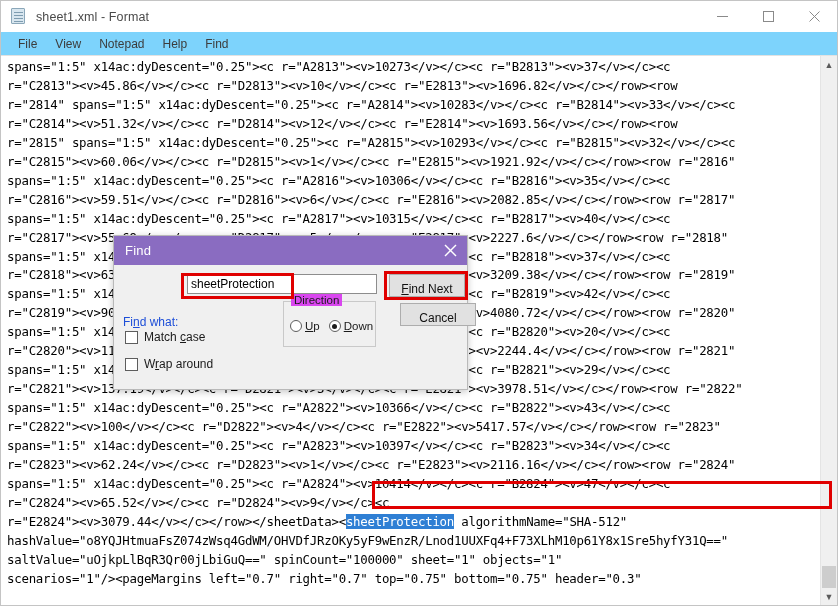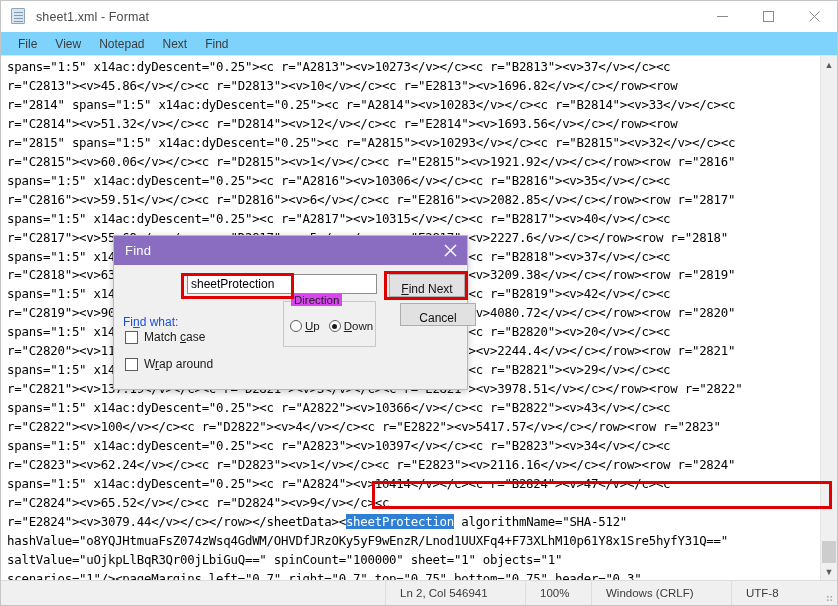--- a/index.html
+++ b/index.html
@@ -363,21 +363,21 @@
             <line x1="10.5" y1="0.5" x2="0.5" y2="10.5" stroke="#8a8a8a" stroke-width="1"></line>
           </svg>
       </div>
     </div>
   </div>
 
   <div class="menubar">
     <div class="menu-item">File</div>
     <div class="menu-item">View</div>
     <div class="menu-item">Notepad</div>
-    <div class="menu-item">Next</div>
+    <div class="menu-item">Help</div>
     <div class="menu-item">Find</div>
   </div>
 
   <div class="editor-wrap">
     <div class="editor" id="editor">
         <div class="code-line">spans="1:5" x14ac:dyDescent="0.25"&gt;&lt;c r="A2813"&gt;&lt;v&gt;10273&lt;/v&gt;&lt;/c&gt;&lt;c r="B2813"&gt;&lt;v&gt;37&lt;/v&gt;&lt;/c&gt;&lt;c</div>
         <div class="code-line">r="C2813"&gt;&lt;v&gt;45.86&lt;/v&gt;&lt;/c&gt;&lt;c r="D2813"&gt;&lt;v&gt;10&lt;/v&gt;&lt;/c&gt;&lt;c r="E2813"&gt;&lt;v&gt;1696.82&lt;/v&gt;&lt;/c&gt;&lt;/row&gt;&lt;row</div>
         <div class="code-line">r="2814" spans="1:5" x14ac:dyDescent="0.25"&gt;&lt;c r="A2814"&gt;&lt;v&gt;10283&lt;/v&gt;&lt;/c&gt;&lt;c r="B2814"&gt;&lt;v&gt;33&lt;/v&gt;&lt;/c&gt;&lt;c</div>
         <div class="code-line">r="C2814"&gt;&lt;v&gt;51.32&lt;/v&gt;&lt;/c&gt;&lt;c r="D2814"&gt;&lt;v&gt;12&lt;/v&gt;&lt;/c&gt;&lt;c r="E2814"&gt;&lt;v&gt;1693.56&lt;/v&gt;&lt;/c&gt;&lt;/row&gt;&lt;row</div>
         <div class="code-line">r="2815" spans="1:5" x14ac:dyDescent="0.25"&gt;&lt;c r="A2815"&gt;&lt;v&gt;10293&lt;/v&gt;&lt;/c&gt;&lt;c r="B2815"&gt;&lt;v&gt;32&lt;/v&gt;&lt;/c&gt;&lt;c</div>
@@ -408,29 +408,20 @@
 
     <div class="vscroll">
       <div class="arrow">▲</div>
       <div class="track">
         <div class="thumb"></div>
       </div>
       <div class="arrow">▼</div>
     </div>
   </div>
 
-  <div class="statusbar">
-    <div class="status-cell sc-pos">Ln 2, Col 546941</div>
-    <div class="status-cell sc-zoom">100%</div>
-    <div class="status-cell sc-eol">Windows (CRLF)</div>
-    <div class="status-cell sc-enc">UTF-8</div>
-    <div class="grip">
-        <i></i>
-      </div>
-  </div>
 
   <div class="find-dialog">
     <div class="fd-title">
       <div class="fd-title-text">Find</div>
       <div class="fd-close">
         <svg width="13" height="13" viewBox="0 0 13 13">
             <line x1="1" y1="1" x2="12" y2="12" stroke="#ffffff" stroke-width="1.4"></line>
             <line x1="12" y1="1" x2="1" y2="12" stroke="#ffffff" stroke-width="1.4"></line>
           </svg>
       </div>

